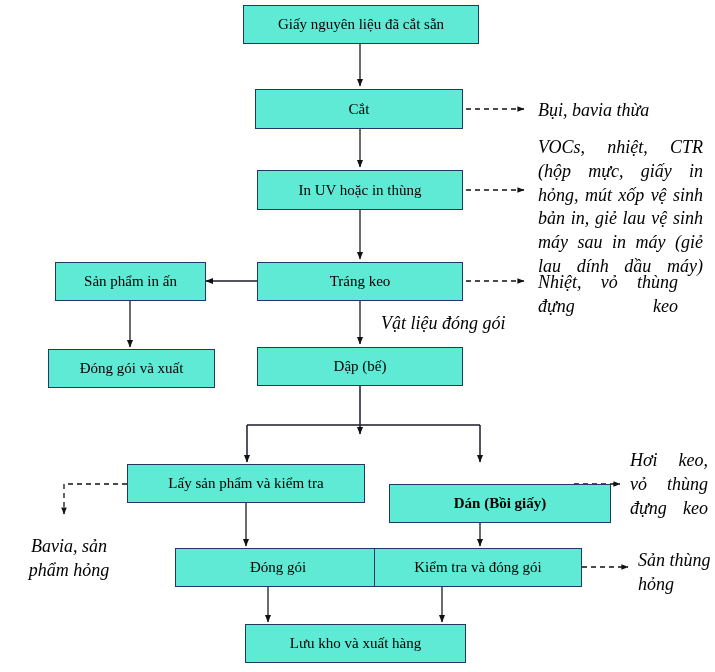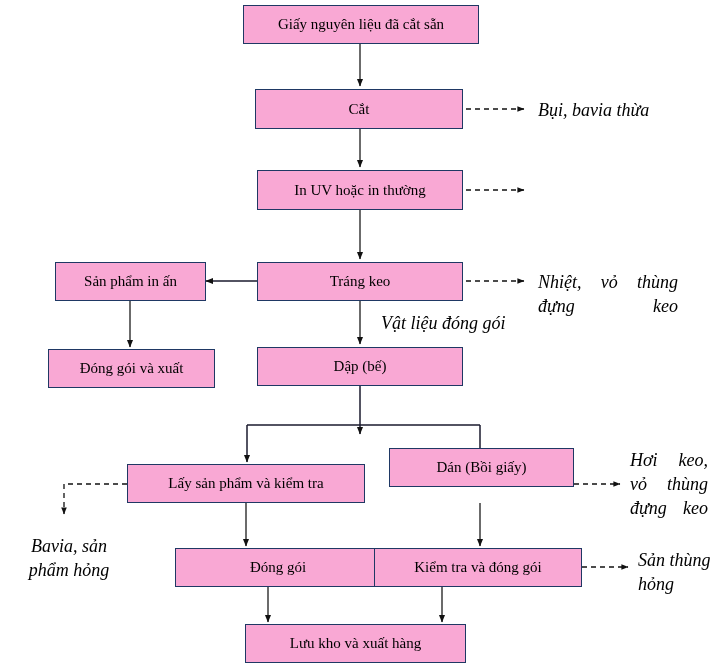--- a/index.html
+++ b/index.html
@@ -10,21 +10,21 @@
     overflow:hidden;
     position:relative;
   }
   #canvas{position:absolute;left:0;top:0;width:715px;height:672px;}
   svg.wires{position:absolute;left:0;top:0;width:715px;height:672px;pointer-events:none;}
 
   .node{
     position:absolute;
     box-sizing:border-box;
     border:1px solid #1F3864;
-    background:#f9a8d4;
+    background:#5eead4;
     display:flex;
     align-items:center;
     justify-content:center;
     font-size:15px;
     color:#000000;
     line-height:1.1;
     white-space:nowrap;
     z-index:3;
   }
   .note{
@@ -86,21 +86,21 @@
 
   <div class="node" style="left:243px;top:5px;width:236px;height:39px;">
     <span>Giấy nguyên liệu đã cắt sẵn</span>
   </div>
 
   <div class="node" style="left:255px;top:89px;width:208px;height:40px;">
     <span>Cắt</span>
   </div>
 
   <div class="node" style="left:257px;top:170px;width:206px;height:40px;">
-    <span>In UV hoặc in thường</span>
+    <span>In UV hoặc in thùng</span>
   </div>
 
   <div class="node" style="left:55px;top:262px;width:151px;height:39px;">
     <span>Sản phẩm in ấn</span>
   </div>
 
   <div class="node" style="left:257px;top:262px;width:206px;height:39px;">
     <span>Tráng keo</span>
   </div>
 
@@ -109,40 +109,43 @@
   </div>
 
   <div class="node" style="left:257px;top:347px;width:206px;height:39px;">
     <span>Dập (bế)</span>
   </div>
 
   <div class="node" style="left:127px;top:464px;width:238px;height:39px;">
     <span>Lấy sản phẩm và kiểm tra</span>
   </div>
 
-  <div class="node" style="left:389px;top:448px;width:185px;height:39px;">
+  <div class="node" style="left:389px;top:484px;width:222px;height:39px;font-weight:bold;">
     <span>Dán (Bồi giấy)</span>
   </div>
 
   <div class="node" style="left:147px;top:548px;width:206px;height:39px;margin-left:28px;">
     <span>Đóng gói</span>
   </div>
 
   <div class="node" style="left:374px;top:548px;width:208px;height:39px;">
     <span>Kiểm tra và đóng gói</span>
   </div>
 
   <div class="node" style="left:245px;top:624px;width:221px;height:39px;">
     <span>Lưu kho và xuất hàng</span>
   </div>
 
   <div class="note" style="left:538px;top:99px;width:172px;">
     <span>Bụi, bavia thừa</span>
   </div>
 
+  <div class="note just" style="left:538px;top:136px;width:165px;">
+    <span>VOCs, nhiệt, CTR (hộp mực, giấy in hỏng, mút xốp vệ sinh bản in, giẻ lau vệ sinh máy sau in máy (giẻ lau dính dầu máy)</span>
+  </div>
 
   <div class="note just" style="left:538px;top:271px;width:140px;">
     <span>Nhiệt, vỏ thùng đựng keo</span>
   </div>
 
   <div class="note" style="left:381px;top:312px;width:130px;">
     <span>Vật liệu đóng gói</span>
   </div>
 
   <div class="note center" style="left:10px;top:535px;width:118px;">

